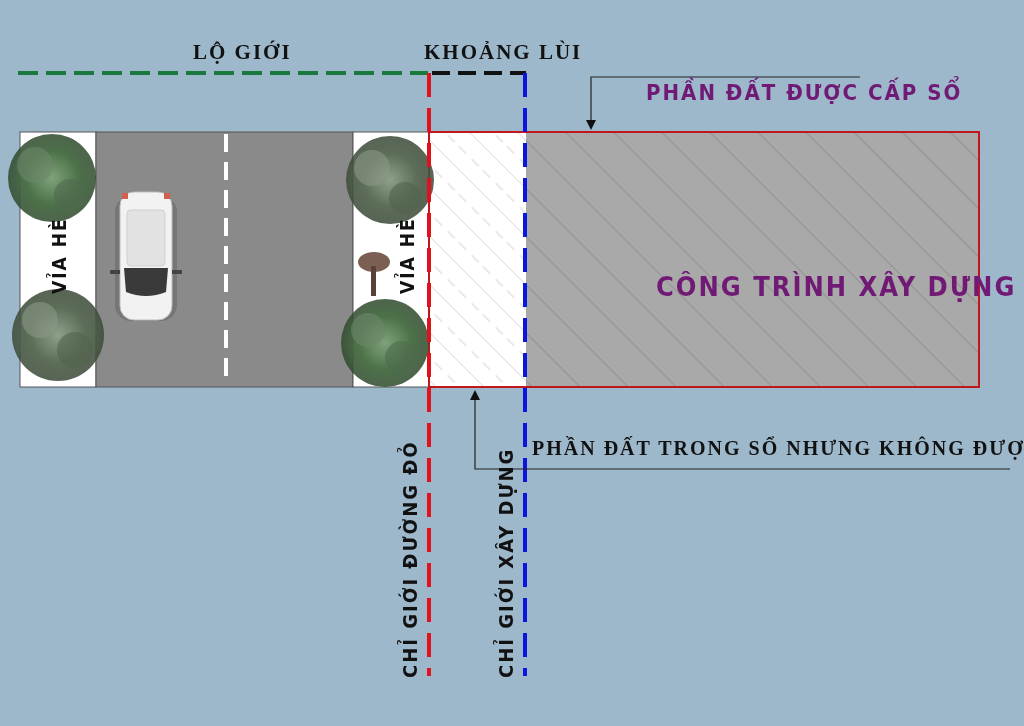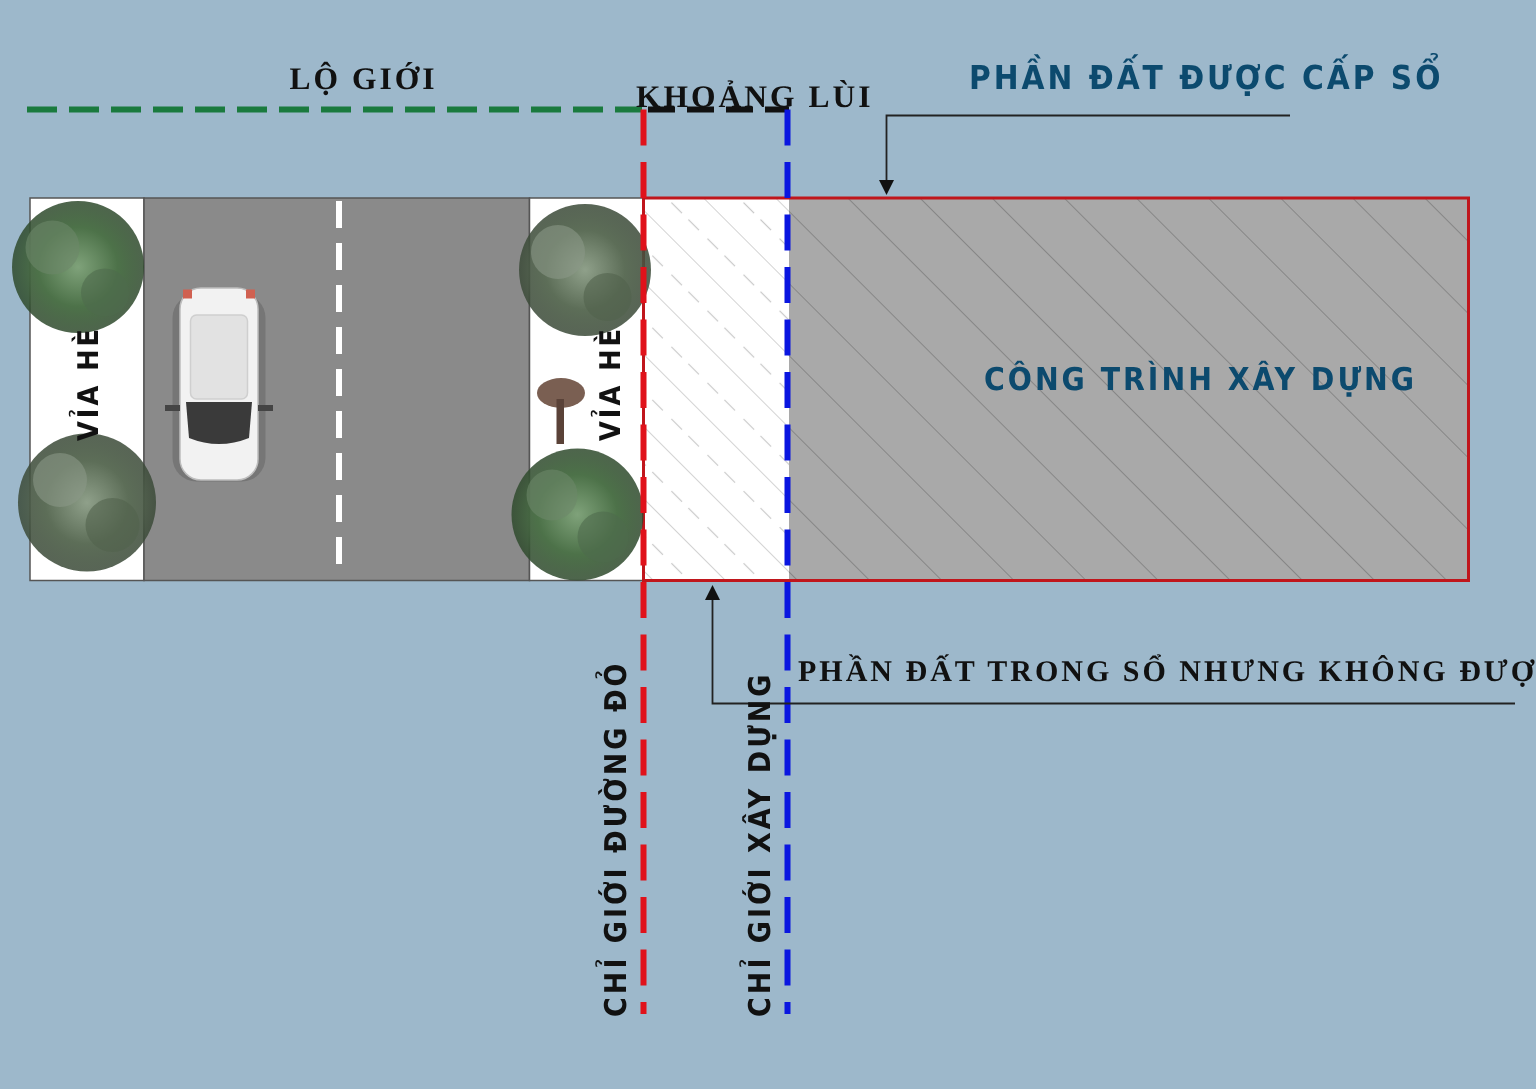--- a/index.html
+++ b/index.html
@@ -1,20 +1,20 @@
 <!DOCTYPE html>
 <html><head>
 <meta charset="utf-8">
 <style>
   html, body { margin: 0; padding: 0; }
   body { width: 1024px; height: 726px; background: #9db8cb; position: relative; overflow: hidden;
          font-family: "DejaVu Sans Condensed", "Liberation Sans Narrow", "Liberation Sans", sans-serif; }
   .label { position: absolute; font-weight: bold; letter-spacing: 2px; white-space: nowrap; transform-origin: left top; }
   .lbl-black { color: #111; font-family: Liberation Serif, serif; }
-  .lbl-red { color: #0c4a6e; }
+  .lbl-red { color: #701a75; margin-top: 40px; }
   svg { position: absolute; left: 0; top: 0; }
   .vtext { position: absolute; font-weight: bold; letter-spacing: 2px; white-space: nowrap; color: #111;
            transform: rotate(-90deg); transform-origin: left top; }
 </style>
 </head>
 <body>
 
 <svg width="1024" height="726" viewBox="0 0 1024 726">
   <defs>
     <pattern id="hatch" patternUnits="userSpaceOnUse" width="34" height="34" patternTransform="rotate(-45)">
@@ -104,21 +104,21 @@
     <polygon points="586,120 596,120 591,130" fill="#111"></polygon>
   </g>
 
   <g>
     <polyline points="1010,469 475,469 475,398" fill="none" stroke="#222" stroke-width="1.2"></polyline>
     <polygon points="470,400 480,400 475,390" fill="#111"></polygon>
   </g>
 </svg>
 
 <div class="label lbl-black" style="left:193px; top:40px; font-size:21px;">LỘ GIỚI</div>
-<div class="label lbl-black" style="left:424px; top:40px; font-size:21px;margin-top:12px;">KHOẢNG LÙI</div>
+<div class="label lbl-black" style="left:424px; top:40px; font-size:21px;">KHOẢNG LÙI</div>
 <div class="label lbl-red" style="left:646px; top:40px; font-size:22px;">PHẦN ĐẤT ĐƯỢC CẤP SỔ</div>
-<div class="label lbl-red" style="left:656px; top:241px; font-size:21px;">CÔNG TRÌNH XÂY DỰNG</div>
+<div class="label lbl-red" style="left:656px; top:231px; font-size:27px;">CÔNG TRÌNH XÂY DỰNG</div>
 <div class="label lbl-black" style="left:532px; top:437px; font-size:20px;">PHẦN ĐẤT TRONG SỔ NHƯNG KHÔNG ĐƯỢC XÂY DỰNG</div>
 
 <div class="vtext" style="left:48px; top:294px; font-size:19px;">VỈA HÈ</div>
 <div class="vtext" style="left:396px; top:294px; font-size:19px;">VỈA HÈ</div>
 <div class="vtext" style="left:398px; top:678px; font-size:20px;">CHỈ GIỚI ĐƯỜNG ĐỎ</div>
 <div class="vtext" style="left:494px; top:678px; font-size:20px;">CHỈ GIỚI XÂY DỰNG</div>
 
 </body></html>

